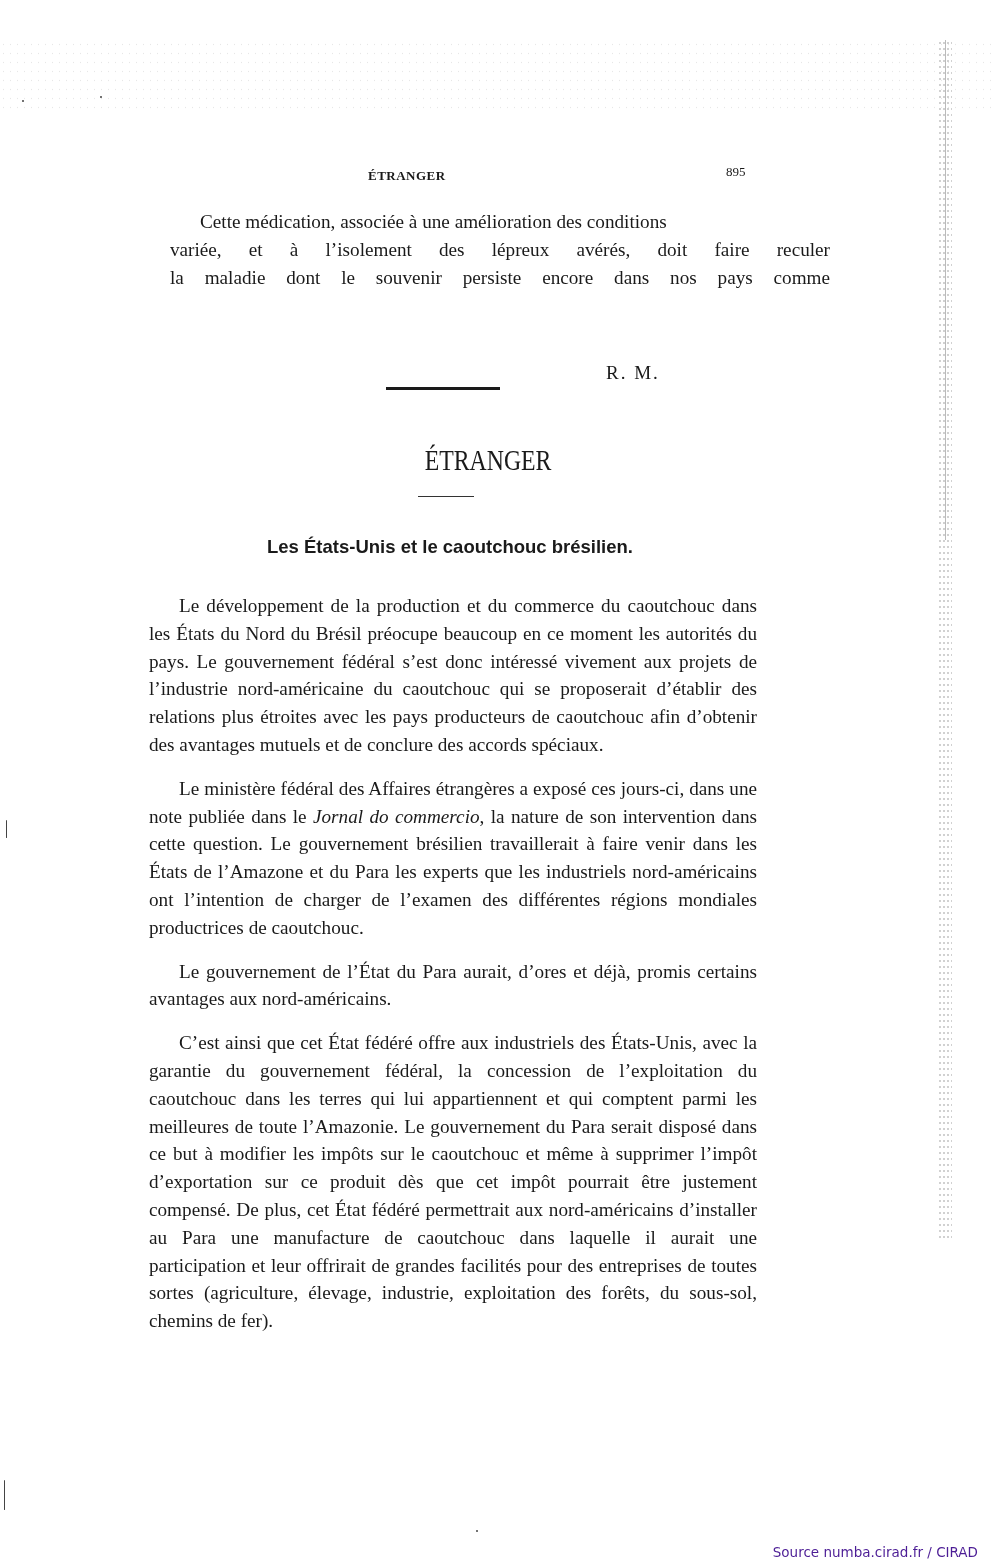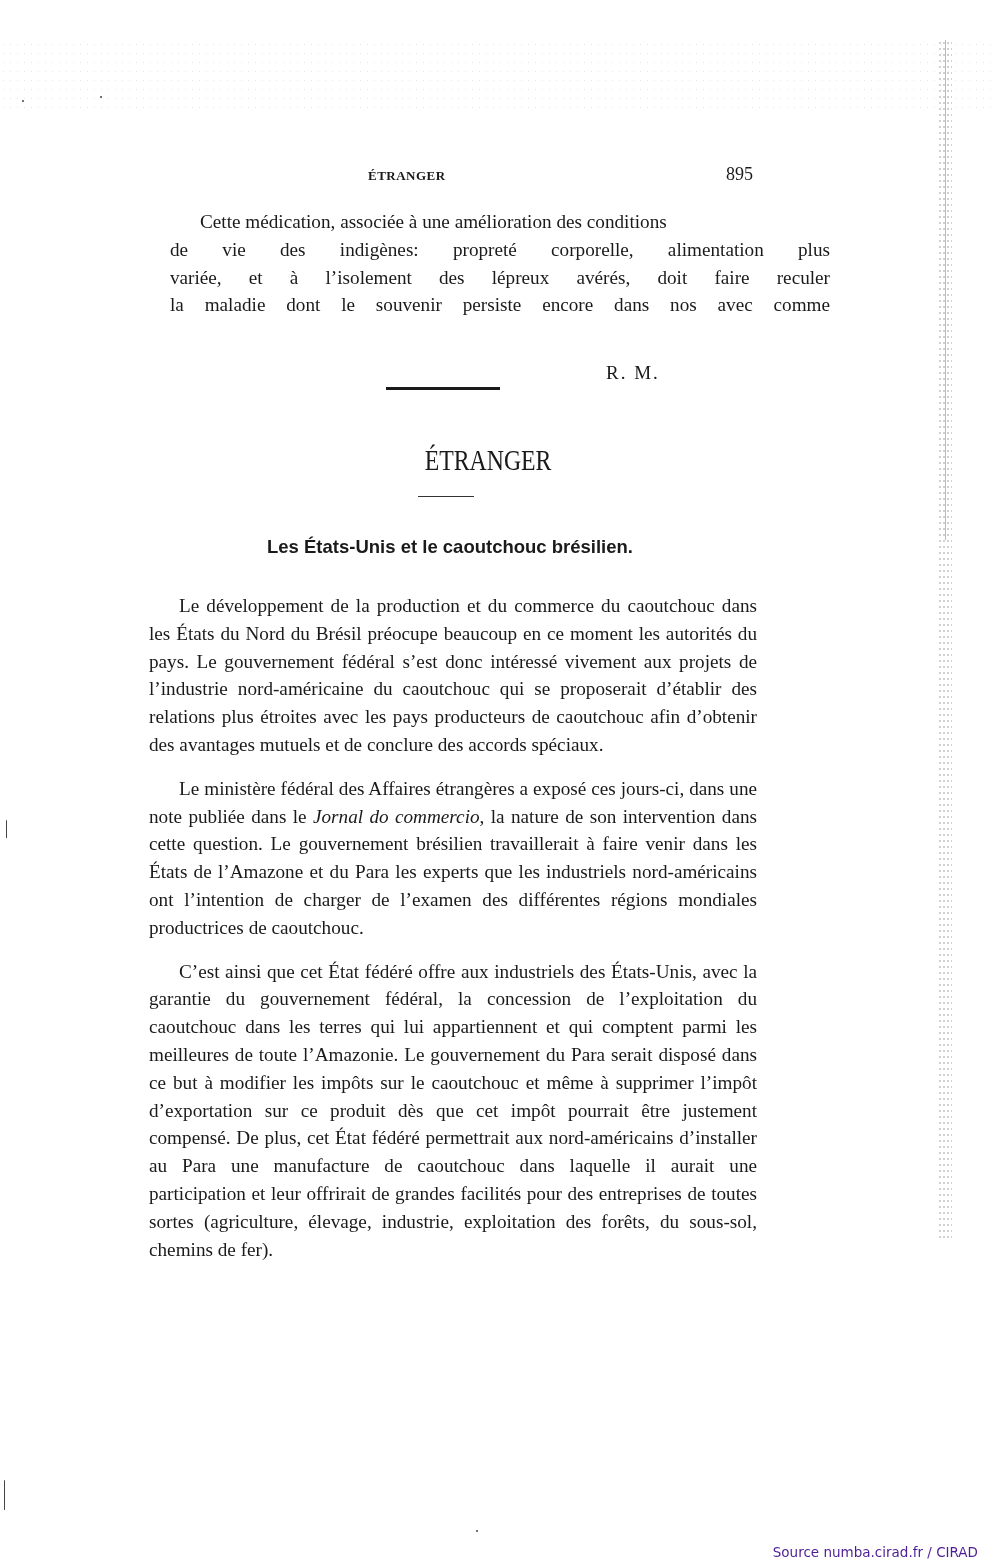--- a/index.html
+++ b/index.html
@@ -24,21 +24,21 @@
       background: #bbb;
     }
     .running-head {
       position: absolute; top: 164px; left: 0; width: 992px; height: 24px;
     }
     .running-title {
       position: absolute; left: 368px; top: 4px;
       font-size: 13px; letter-spacing: 0.5px; font-weight: bold;
     }
     .page-number {
-      position: absolute; left: 726px; top: 0px; font-size: 18px;
+      position: absolute; left: 726px; top: 0px; font-size: 13px;
     }
     .text-block {
       position: absolute; left: 127px; width: 660px;
       font-size: 19.2px; line-height: 27.8px; text-align: justify;
     }
     .text-block p { margin: 16px; text-indent: 30px; }
     .signature {
       position: absolute; left: 606px; top: 362px; font-size: 19px; letter-spacing: 2px; text-align: right;
     }
     .rule-thick {
@@ -70,36 +70,36 @@
 <div class="edge-right"></div>
 <div class="edge-line"></div>
 
 <div class="running-head">
   <span class="running-title">ÉTRANGER</span>
   <span class="page-number">895</span>
 </div>
 
 <div class="text-block" style="top:208px;margin-left:43px;">
   <div style="text-indent:30px;">Cette médication, associée à une amélioration des conditions</div>
-  <div style="text-align-last:justify;">de vie des indigènes: propreté corporelle, alimentation plus</div>
   <div style="text-align-last:justify;">variée, et à l’isolement des lépreux avérés, doit faire reculer</div>
-  <div style="text-align-last:justify;">la maladie dont le souvenir persiste encore dans nos avec comme</div>
+  <div style="text-align-last:justify;">la maladie dont le souvenir persiste encore dans nos pays comme</div>
 </div>
 
 <div class="signature">R. M.</div>
 <div class="rule-thick"></div>
 
 <div class="section-title">ÉTRANGER</div>
 <div class="rule-thin"></div>
 
 <div class="article-title">Les États-Unis et le caoutchouc brésilien.</div>
 
 <div class="text-block" style="top:576px; left:133px; width:640px;">
   <p>Le développement de la production et du commerce du caoutchouc dans les États du Nord du Brésil préocupe beaucoup en ce moment les autorités du pays. Le gouvernement fédéral s’est donc intéressé vivement aux projets de l’industrie nord-américaine du caoutchouc qui se proposerait d’établir des relations plus étroites avec les pays producteurs de caoutchouc afin d’obtenir des avantages mutuels et de conclure des accords spéciaux.</p>
   <p><span>Le ministère fédéral des Affaires étrangères a exposé ces jours-ci, dans une note publiée dans le </span><span class="italic">Jornal do commercio</span><span>, la nature de son intervention dans cette question. Le gouvernement brésilien travaillerait à faire venir dans les États de l’Amazone et du Para les experts que les industriels nord-américains ont l’intention de charger de l’examen des différentes régions mondiales productrices de caoutchouc.</span></p>
+  <p>Le gouvernement de l’État du Para aurait, d’ores et déjà, promis certains avantages aux nord-américains.</p>
   <p>C’est ainsi que cet État fédéré offre aux industriels des États-Unis, avec la garantie du gouvernement fédéral, la concession de l’exploitation du caoutchouc dans les terres qui lui appartiennent et qui comptent parmi les meilleures de toute l’Amazonie. Le gouvernement du Para serait disposé dans ce but à modifier les impôts sur le caoutchouc et même à supprimer l’impôt d’exportation sur ce produit dès que cet impôt pourrait être justement compensé. De plus, cet État fédéré permettrait aux nord-américains d’installer au Para une manufacture de caoutchouc dans laquelle il aurait une participation et leur offrirait de grandes facilités pour des entreprises de toutes sortes (agriculture, élevage, industrie, exploitation des forêts, du sous-sol, chemins de fer).</p>
 </div>
 
 <span class="speck" style="left:100px;top:96px;"></span>
 <span class="speck" style="left:22px;top:100px;"></span>
 <span class="speck" style="left:6px;top:820px;width:1px;height:18px;"></span>
 <span class="speck" style="left:4px;top:1480px;width:1px;height:30px;"></span>
 <span class="speck" style="left:476px;top:1530px;"></span>
 
 <div class="source-credit">Source numba.cirad.fr / CIRAD</div>

